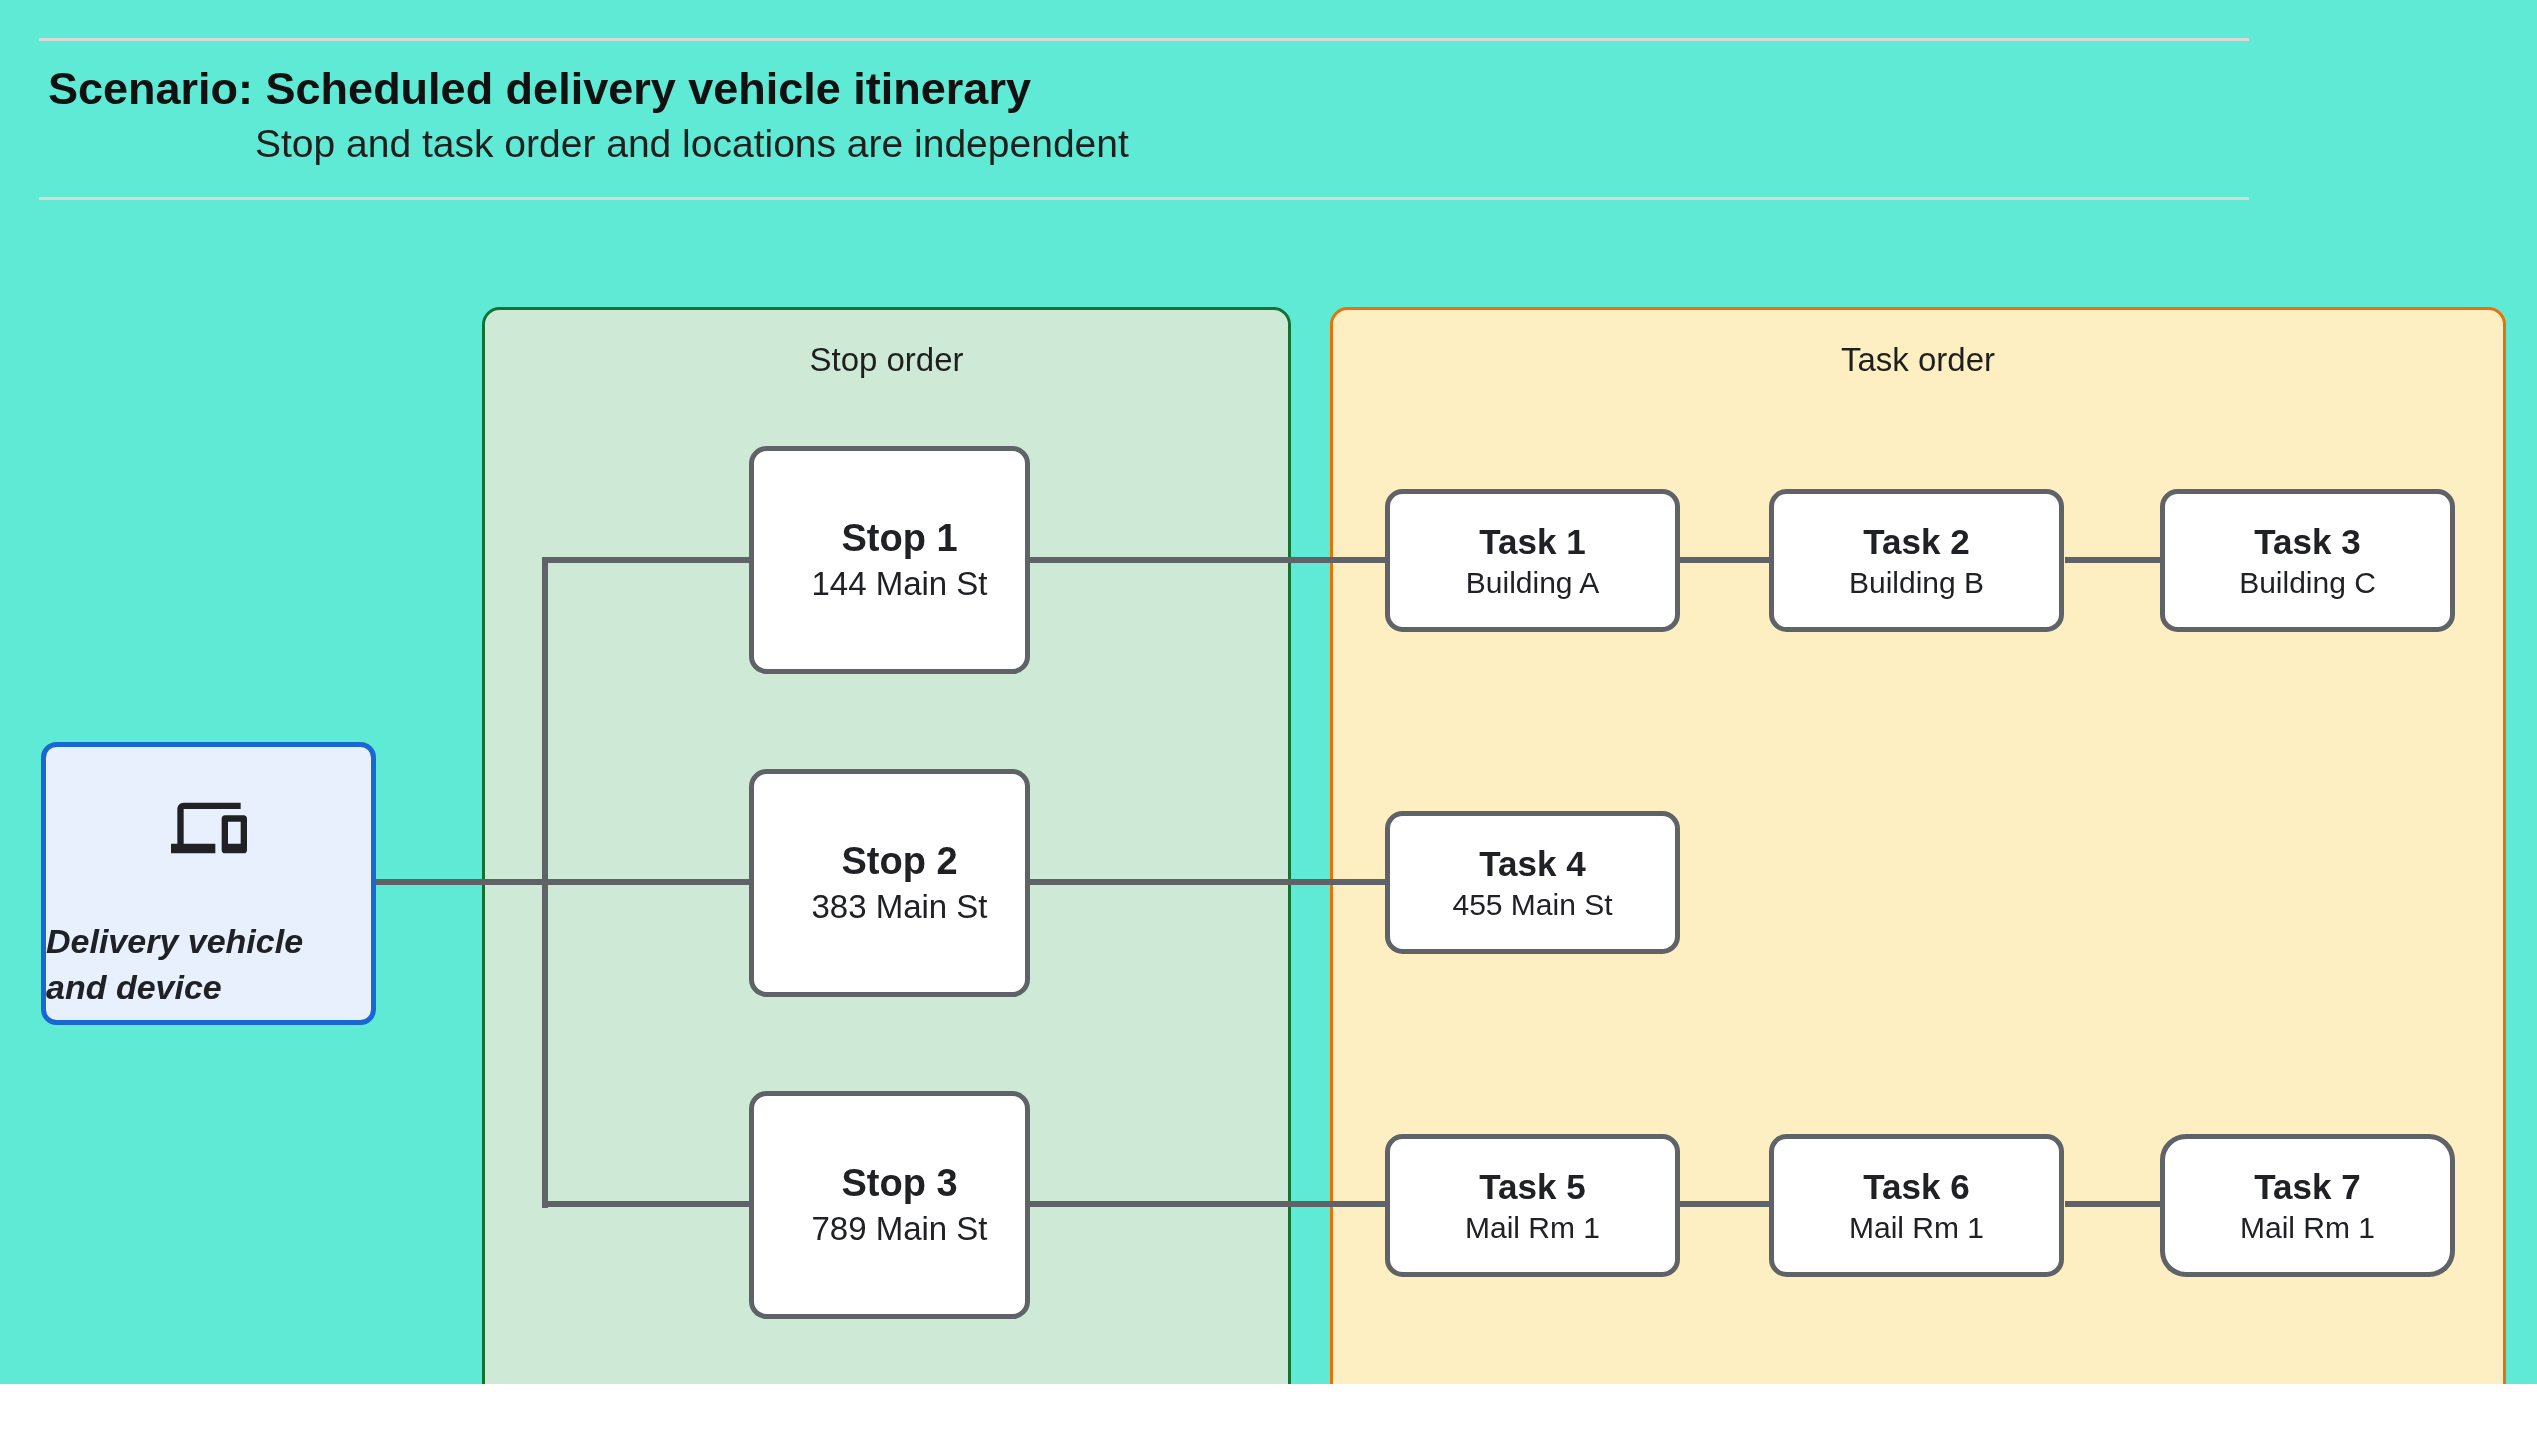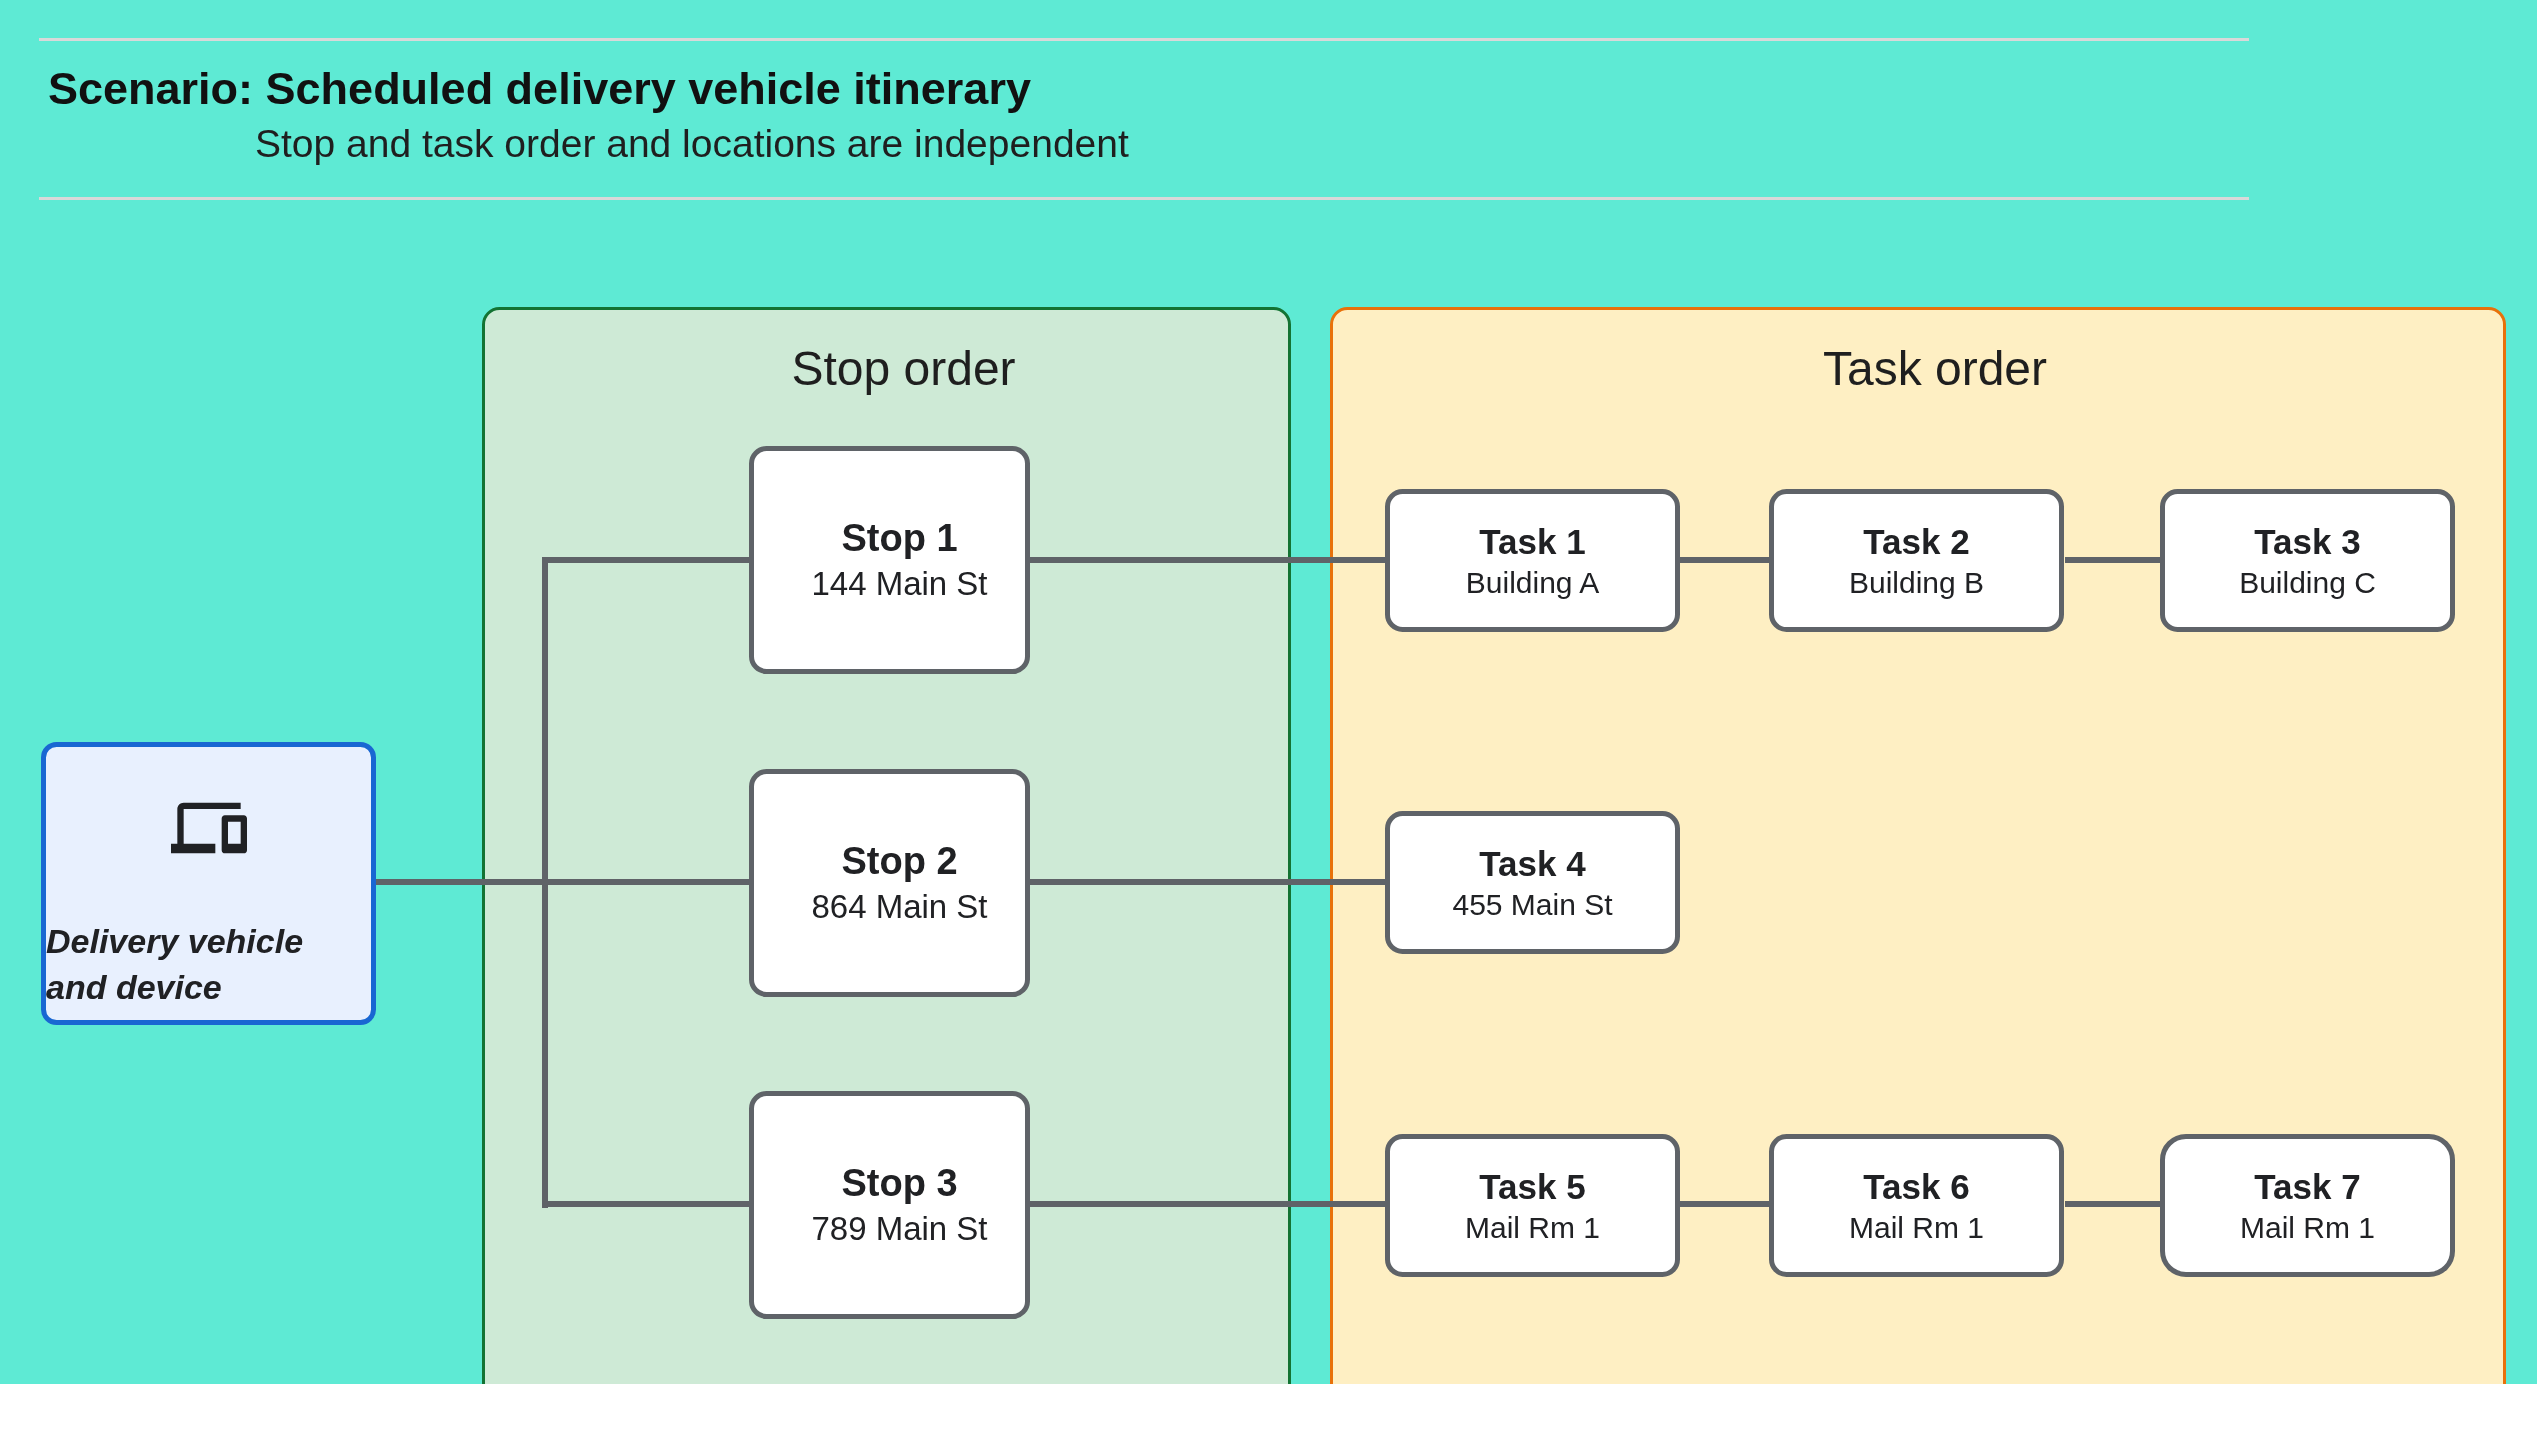--- a/index.html
+++ b/index.html
@@ -23,21 +23,21 @@
     white-space:nowrap;
   }
   .panel{
     position:absolute;top:307px;height:1105px;
     border-radius:17.5px;box-sizing:border-box;
   }
   .panel.green{left:482px;width:809px;background:#ceead6;border:3.9px solid #137333;}
   .panel.orange{left:1330px;width:1176px;background:#feefc3;border:3.9px solid #e8710a;}
   .panel-label{
     position:absolute;top:31px;left:0;width:100%;
-    text-align:center;font-size:48px;font-weight:500;color:#1f1f1f;padding-left:17px;
+    text-align:center;font-size:33px;font-weight:500;color:#1f1f1f;
   }
   .line{position:absolute;background:#5f6368;}
   .line.h{height:5.8px;}
   .line.v{width:5.8px;}
   .node{
     position:absolute;background:#ffffff;
     border:5.8px solid #5f6368;border-radius:17.5px;
     box-sizing:border-box;
     display:flex;flex-direction:column;justify-content:center;align-items:center;
     text-align:center;
@@ -102,21 +102,21 @@
       <div>and device</div>
     </div>
   </div>
 
   <div class="node stop-node" style="top:446px;">
     <div class="node-title">Stop 1</div>
     <div class="node-sub">144 Main St</div>
   </div>
   <div class="node stop-node" style="top:769px;">
     <div class="node-title">Stop 2</div>
-    <div class="node-sub">864 Main St</div>
+    <div class="node-sub">383 Main St</div>
   </div>
   <div class="node stop-node" style="top:1091px;">
     <div class="node-title">Stop 3</div>
     <div class="node-sub">789 Main St</div>
   </div>
 
   <div class="node task-node" style="left:1385px;top:489px;">
     <div class="node-title">Task 1</div>
     <div class="node-sub">Building A</div>
   </div>

